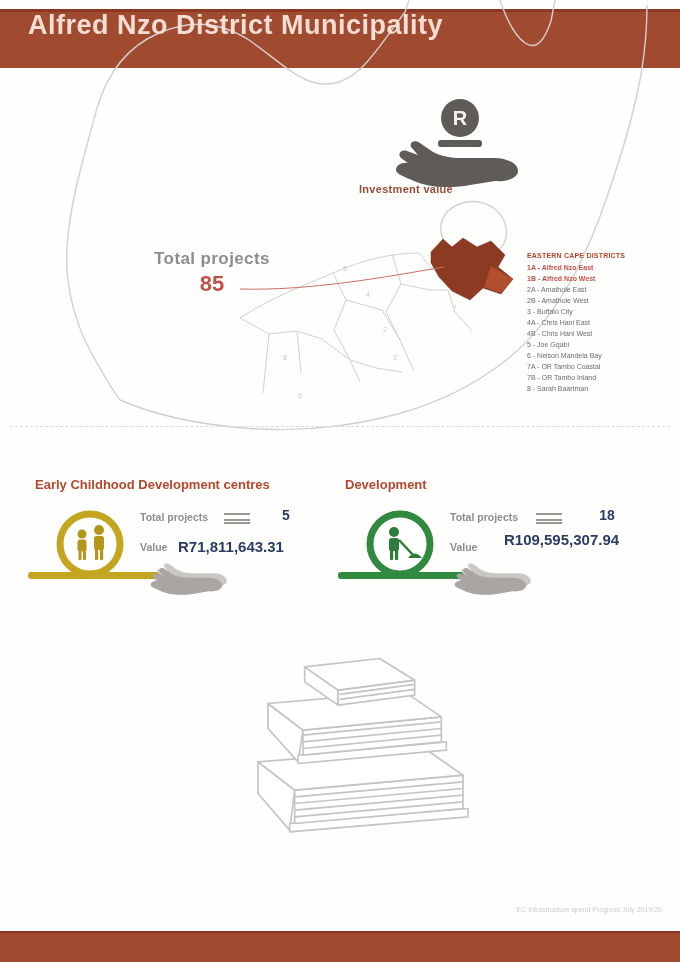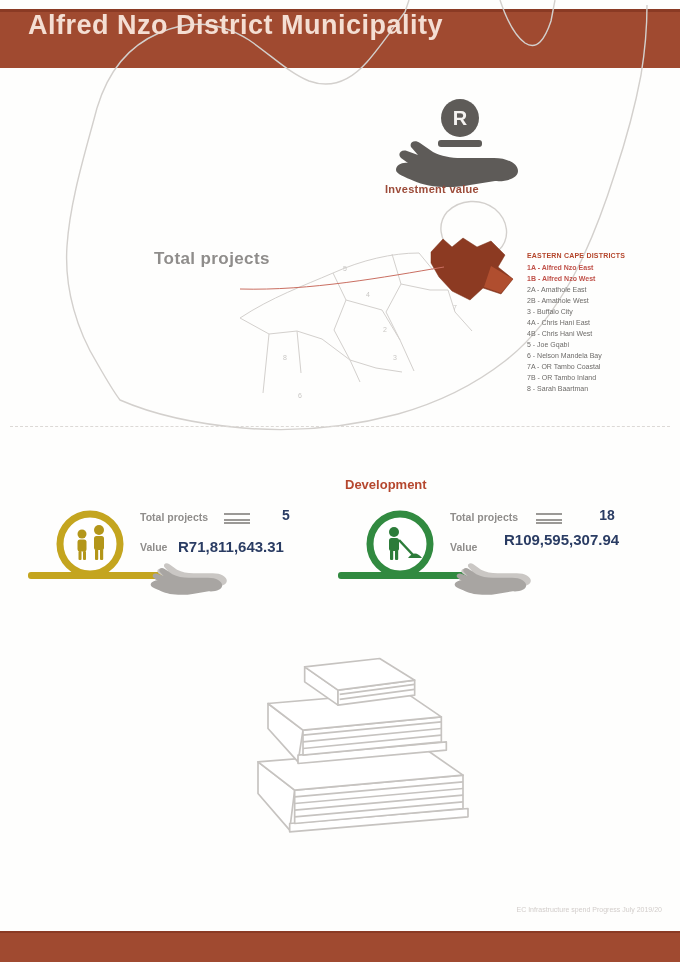--- a/index.html
+++ b/index.html
@@ -13,21 +13,21 @@
   .header-title { position:absolute; left:28px; top:10px; z-index:3;
     font-size:27px; font-weight:bold; color:#f4ded3; letter-spacing:0.5px; }
   .bottom-bar { position:absolute; bottom:0; left:0; width:680px; height:31px;
     background:#a04a30; border-top:2px solid #8a3a24; z-index:1; }
 
   
   .map-svg { position:absolute; top:0; left:0; width:680px; height:440px; z-index:2; }
 
   
   .money-icon { position:absolute; left:388px; top:96px; z-index:3; }
-  .invest-block { position:absolute; left:326px; top:183px; width:212px; text-align:center; z-index:3; }
+  .invest-block { position:absolute; left:300px; top:183px; width:212px; text-align:center; z-index:3; }
   .invest-label { font-size:11px; font-weight:bold; color:#9c4b39; letter-spacing:0.3px; }
   .invest-value { font-size:20px; font-weight:bold; color:#c0524a; margin-top:1px; }
 
   
   .totalproj-block { position:absolute; left:136px; top:249px; width:152px; text-align:center; z-index:3; }
   .totalproj-label { font-size:17px; font-weight:bold; color:#8f8d8b; letter-spacing:0.4px; }
   .totalproj-value { font-size:22px; font-weight:bold; color:#c0524a; margin-top:2px; }
 
   
   .legend { position:absolute; left:527px; top:252px; width:150px; z-index:3; }
@@ -116,40 +116,42 @@
              L 45,56 C 53,60 63,62 73,62 L 106,62 C 120,62 130,68 130,75 C 130,82 119,86 107,85
              L 82,89 C 62,93 38,91 26,85 C 17,81 8,78 8,74 Z"></path>
   </svg>
 
   <div class="invest-block">
     <div class="invest-label">Investment value</div>
   </div>
 
   <div class="totalproj-block">
     <div class="totalproj-label">Total projects</div>
+    <div class="totalproj-value">85</div>
   </div>
 
   <div class="legend">
     <div class="legend-title">EASTERN CAPE DISTRICTS</div>
     <div class="lg-item hl">1A - Alfred Nzo East</div>
     <div class="lg-item hl">1B - Alfred Nzo West</div>
     <div class="lg-item">2A - Amathole East</div>
     <div class="lg-item">2B - Amathole West</div>
     <div class="lg-item">3 - Buffalo City</div>
     <div class="lg-item">4A - Chris Hani East</div>
     <div class="lg-item">4B - Chris Hani West</div>
     <div class="lg-item">5 - Joe Gqabi</div>
     <div class="lg-item">6 - Nelson Mandela Bay</div>
     <div class="lg-item">7A - OR Tambo Coastal</div>
     <div class="lg-item">7B - OR Tambo Inland</div>
     <div class="lg-item">8 - Sarah Baartman</div>
   </div>
 
   <div class="divider"></div>
 
+  <div class="card-title left">Early Childhood Development centres</div>
   <svg class="stat-icon left" width="150" height="92" viewBox="0 0 150 92">
     <rect x="2" y="66" width="146" height="7" rx="3" fill="#c4a51f"></rect>
     <circle cx="64" cy="38" r="30" fill="#ffffff" stroke="#c4a51f" stroke-width="7"></circle>
     <g fill="#b3961a">
       <circle cx="56" cy="28" r="4.5"></circle>
       <rect x="51.5" y="33.5" width="9" height="12" rx="2.5"></rect>
       <rect x="52.5" y="45" width="3" height="9" rx="1"></rect>
       <rect x="57" y="45" width="3" height="9" rx="1"></rect>
       <circle cx="73" cy="24" r="5"></circle>
       <rect x="68" y="30" width="10" height="14" rx="2.5"></rect>

